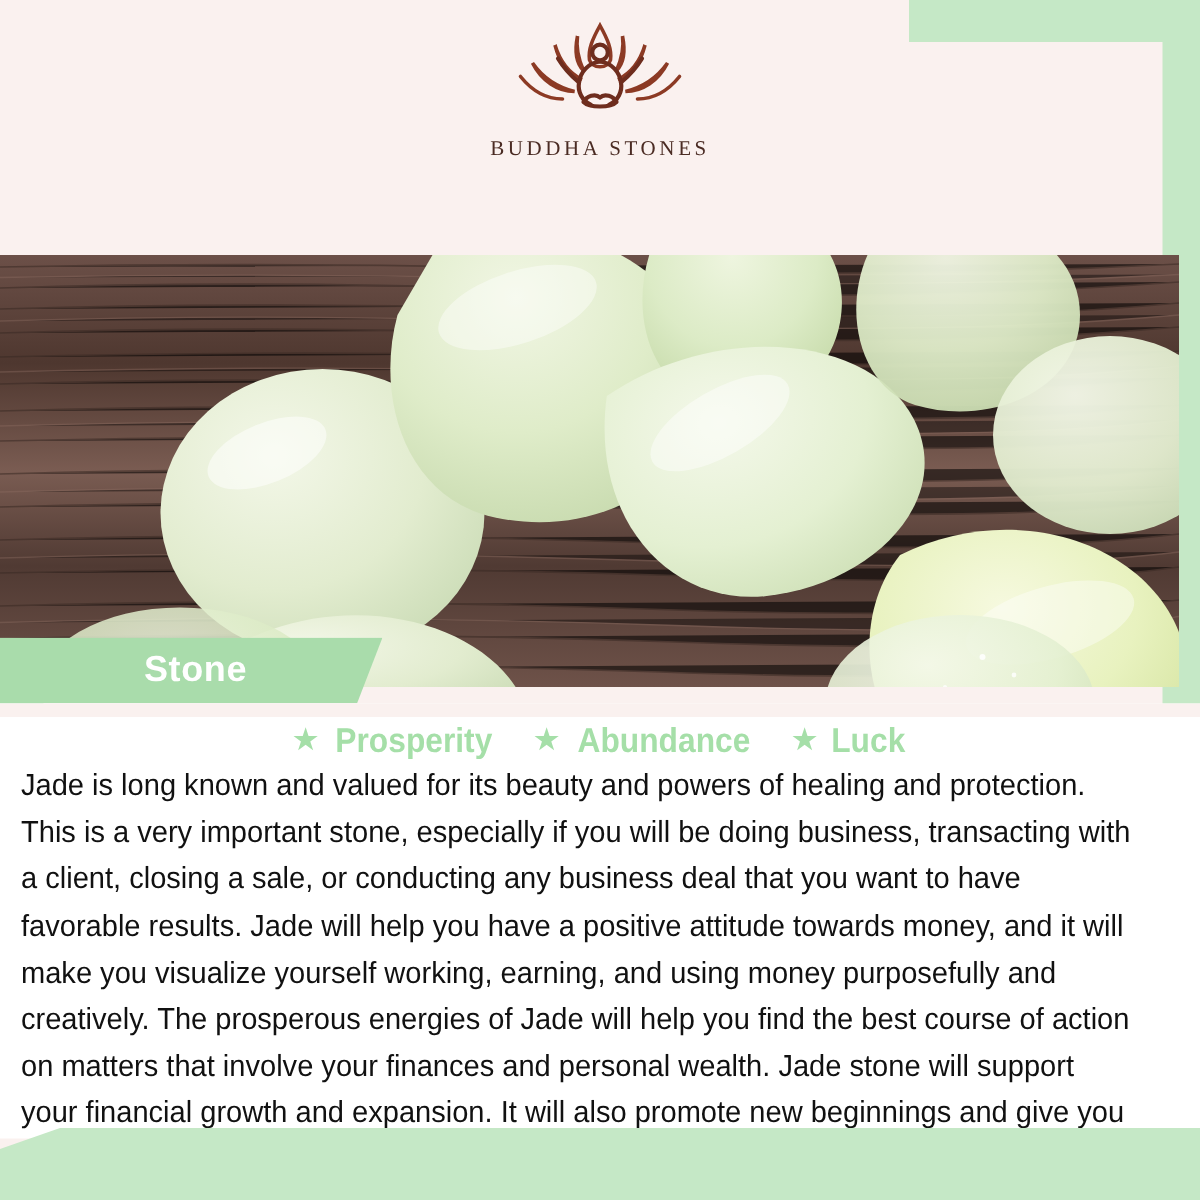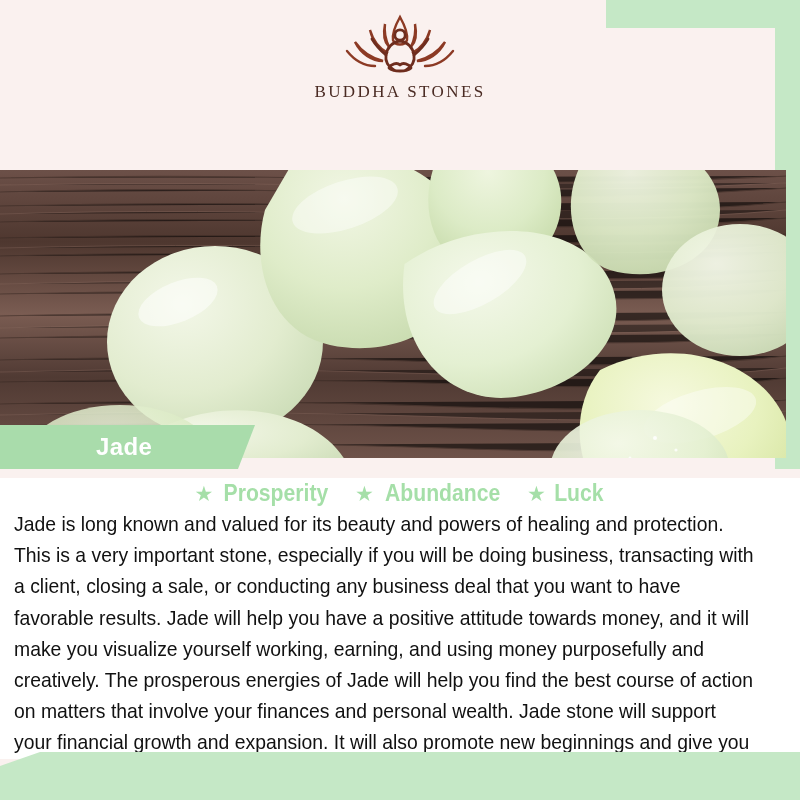--- a/index.html
+++ b/index.html
@@ -19,21 +19,21 @@
   #grn-bottom-shape{
     position:absolute;left:0;top:752px;width:800px;height:48px;background:#c5e8c6;
     clip-path:polygon(40px 0, 800px 0, 800px 48px, 0 48px, 0 14px);
   }
 
   
   #header{position:absolute;left:0;top:0;width:800px;height:118px;}
   #logo-wrap{position:absolute;left:0;top:14px;width:800px;text-align:center;}
   #logo-mark{display:block;margin:0 auto;}
   #brand-name{
-    margin-top:2px;font-size:17px;letter-spacing:2.4px;color:#4a2b23;
+    margin-top:12px;font-size:14px;letter-spacing:2.4px;color:#4a2b23;
     font-family:"Liberation Serif","DejaVu Serif",serif;font-weight:400;
   }
 
   
   #title-banner{
     position:absolute;left:166px;top:118px;width:468px;height:52px;
     background:#fdf8f6;display:flex;align-items:center;justify-content:center;
   }
   #title-text{
     font-size:33px;font-weight:bold;color:#a5dfa8;
@@ -211,21 +211,21 @@
       <path d="M180 250 C250 225 330 250 350 300 L120 310 C120 285 145 262 180 250 Z" fill="url(#st1)"></path>
       <ellipse cx="640" cy="300" rx="90" ry="60" fill="url(#st4)" opacity="0.9"></ellipse>
       <ellipse cx="120" cy="290" rx="95" ry="55" fill="url(#st3)" opacity="0.85"></ellipse>
       <circle cx="655" cy="268" r="2" fill="#ffffff" opacity="0.85"></circle>
       <circle cx="676" cy="280" r="1.6" fill="#ffffff" opacity="0.8"></circle>
       <circle cx="630" cy="288" r="1.4" fill="#ffffff" opacity="0.75"></circle>
     </svg>
   </div>
 
   <div id="jade-bar">
-    <span id="jade-label">Jade</span>
+    <span id="jade-label">Stone</span>
   </div>
 
   <div id="content"></div>
   <div id="pinkstrip"></div>
 
   <div id="benefits">
     <div class="benefit">
       <span class="star">★</span>
       <span class="benefit-label">Prosperity</span>
     </div>

